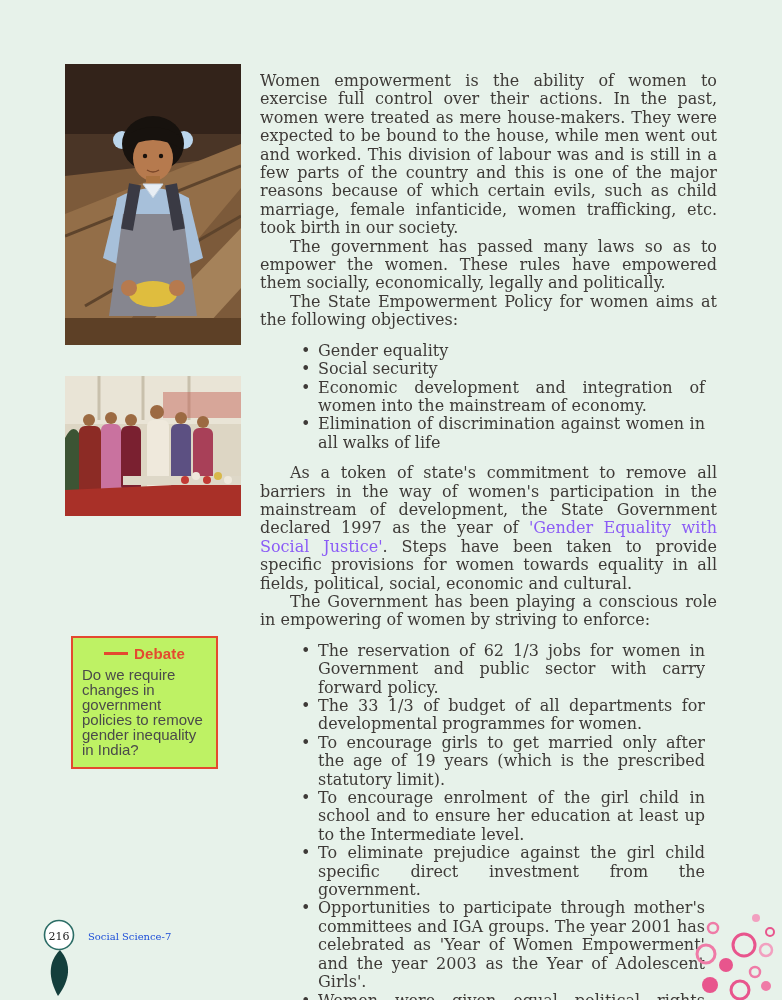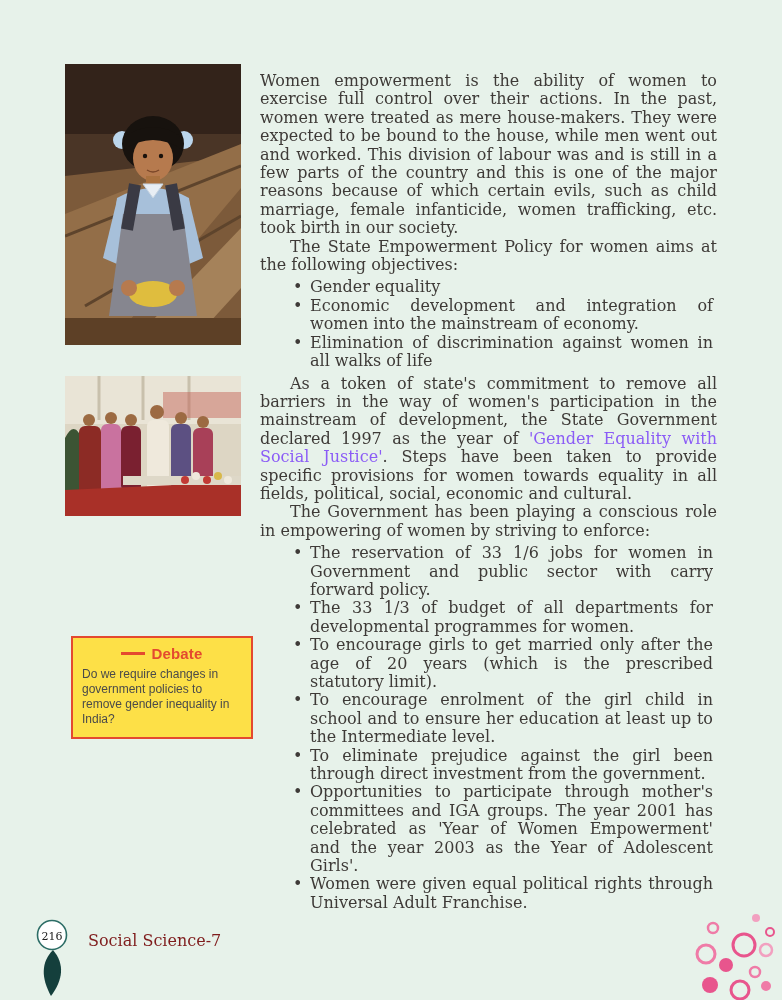--- a/index.html
+++ b/index.html
@@ -17,60 +17,60 @@
   }
 
   
   .photo { position:absolute; overflow:hidden; }
   .photo svg { display:block; width:100%; height:100%; }
   .photo1 { left:65px; top:64px;  width:176px; height:281px; }
   .photo2 { left:65px; top:376px; width:176px; height:140px; }
 
   
   .debate-box {
-    position:absolute; left:71px; top:636px; width:182px;
-    background:#fde047;
+    position:absolute; left:71px; top:636px; width:147px;
+    background:#bef264;
     border:2px solid #e4492f;
     padding:7px 9px 10px 9px;
   }
   .debate-header { display:flex; align-items:center; justify-content:center; gap:6px; margin-bottom:5px; }
   .debate-dash { width:24px; height:3px; background:#e4492f; }
   .debate-title {
     color:#e4492f; font-weight:bold;
     font-family:"Liberation Sans", sans-serif;
     font-size:15px; letter-spacing:0.2px;
   }
   .debate-question {
     font-family:"Liberation Sans", sans-serif;
-    font-size:12px; line-height:15px; color:#4a4a4a;
+    font-size:15px; line-height:15px; color:#4a4a4a;
   }
 
   
   .text-col {
     position:absolute; left:260px; top:72px; width:457px;
     color:#3e3a37;
     font-size:16px; line-height:18.4px;
     text-align:justify;
   }
   .para { text-indent:30px; }
   .para.no-indent { text-indent:0; }
-  ul.bullets { list-style:none; margin:4px; padding:0; }
+  ul.bullets { list-style:none; margin:12px; padding:0; }
   ul.bullets li { position:relative; padding-left:46px; text-align:justify; }
   ul.bullets li::before {
     content:"\2022";
     position:absolute; left:29px; top:0;
     color:#3e3a37;
   }
   .magenta { color:#8b5cf6; }
 
   
-  .page-badge { position:absolute; left:35px; top:918px; width:36px; height:80px; }
+  .page-badge { position:absolute; left:42px; top:918px; width:36px; height:80px; }
   .footer-label {
     position:absolute; left:88px; top:931px;
-    font-size:16px; color:#7f1d1d;
+    font-size:10px; color:#1d4ed8;
   }
   .decorative-circles { position:absolute; left:664px; top:886px; width:118px; height:114px; }
   .decorative-circles svg { display:block; width:100%; height:100%; }
 </style>
 </head>
 <body>
 
 <div class="page">
 
   <figure class="photo photo1">
@@ -139,34 +139,36 @@
   <aside class="debate-box">
     <div class="debate-header">
       <span class="debate-dash"></span>
       <span class="debate-title">Debate</span>
     </div>
     <p class="debate-question">Do we require changes in government policies to remove gender inequality in India?</p>
   </aside>
 
   <main class="text-col">
     <p class="para no-indent">Women empowerment is the ability of women to exercise full control over their actions. In the past, women were treated as mere house-makers. They were expected to be bound to the house, while men went out and worked. This division of labour was and is still in a few parts of the country and this is one of the major reasons because of which certain evils, such as child marriage, female infanticide, women trafficking, etc. took birth in our society.</p>
+    <p class="para">The government has passed many laws so as to empower the women. These rules have empowered them socially, economically, legally and politically.</p>
     <p class="para">The State Empowerment Policy for women aims at the following objectives:</p>
     <ul class="bullets">
       <li>Gender equality</li>
+      <li>Social security</li>
       <li>Economic development and integration of women into the mainstream of economy.</li>
       <li>Elimination of discrimination against women in all walks of life</li>
     </ul>
     <p class="para"><span>As a token of state's commitment to remove all barriers in the way of women's participation in the mainstream of development, the State Government declared 1997 as the year of </span><span class="magenta">'Gender Equality with Social Justice'</span><span>. Steps have been taken to provide specific provisions for women towards equality in all fields, political, social, economic and cultural.</span></p>
     <p class="para">The Government has been playing a conscious role in empowering of women by striving to enforce:</p>
     <ul class="bullets">
-      <li>The reservation of 33 1/6 jobs for women in Government and public sector with carry forward policy.</li>
+      <li>The reservation of 62 1/3 jobs for women in Government and public sector with carry forward policy.</li>
       <li>The 33 1/3 of budget of all departments for developmental programmes for women.</li>
-      <li>To encourage girls to get married only after the age of 20 years (which is the prescribed statutory limit).</li>
+      <li>To encourage girls to get married only after the age of 19 years (which is the prescribed statutory limit).</li>
       <li>To encourage enrolment of the girl child in school and to ensure her education at least up to the Intermediate level.</li>
-      <li>To eliminate prejudice against the girl been through direct investment from the government.</li>
+      <li>To eliminate prejudice against the girl child specific direct investment from the government.</li>
       <li>Opportunities to participate through mother's committees and IGA groups. The year 2001 has celebrated as 'Year of Women Empowerment' and the year 2003 as the Year of Adolescent Girls'.</li>
       <li>Women were given equal political rights through Universal Adult Franchise.</li>
     </ul>
   </main>
 
   <div class="page-badge">
     <svg viewBox="0 0 36 80" width="36" height="80">
       <path d="M18,32 C30,46 28,62 16,78 C6,60 6,44 18,32 Z" fill="#143f3c"></path>
       <circle cx="17" cy="17" r="14.5" fill="#ffffff" stroke="#2c6d66" stroke-width="1.6"></circle>
       <text x="17" y="21.5" text-anchor="middle" font-size="11" font-family="DejaVu Serif, serif" fill="#222222">216</text>

